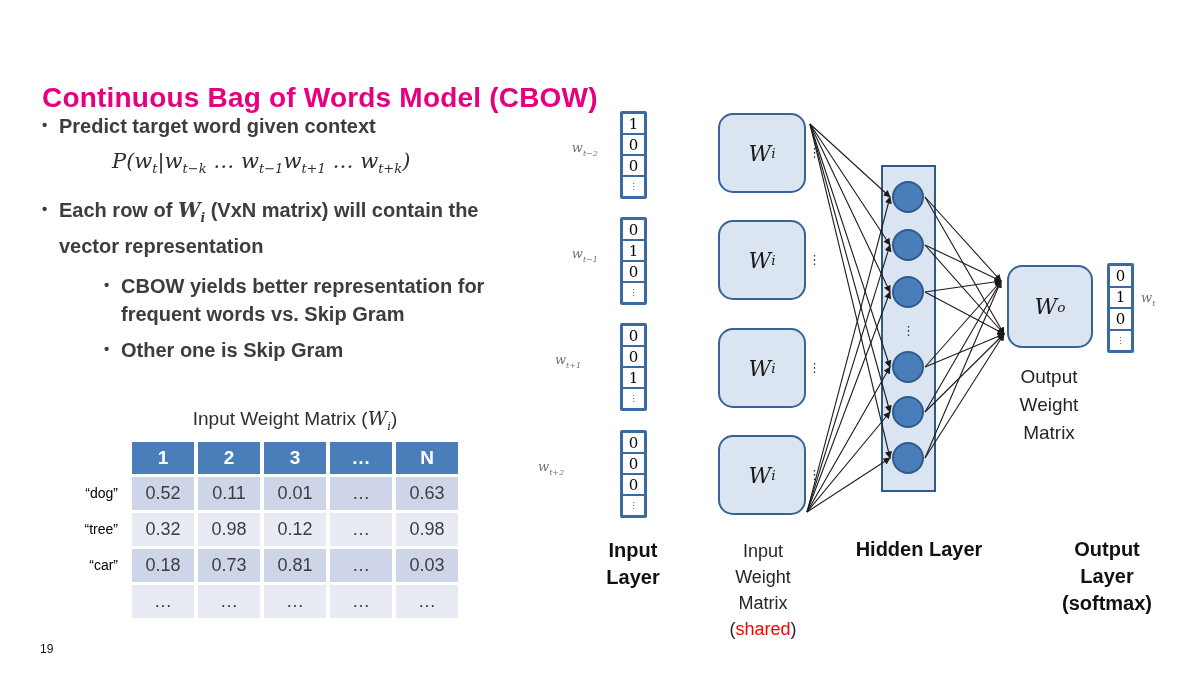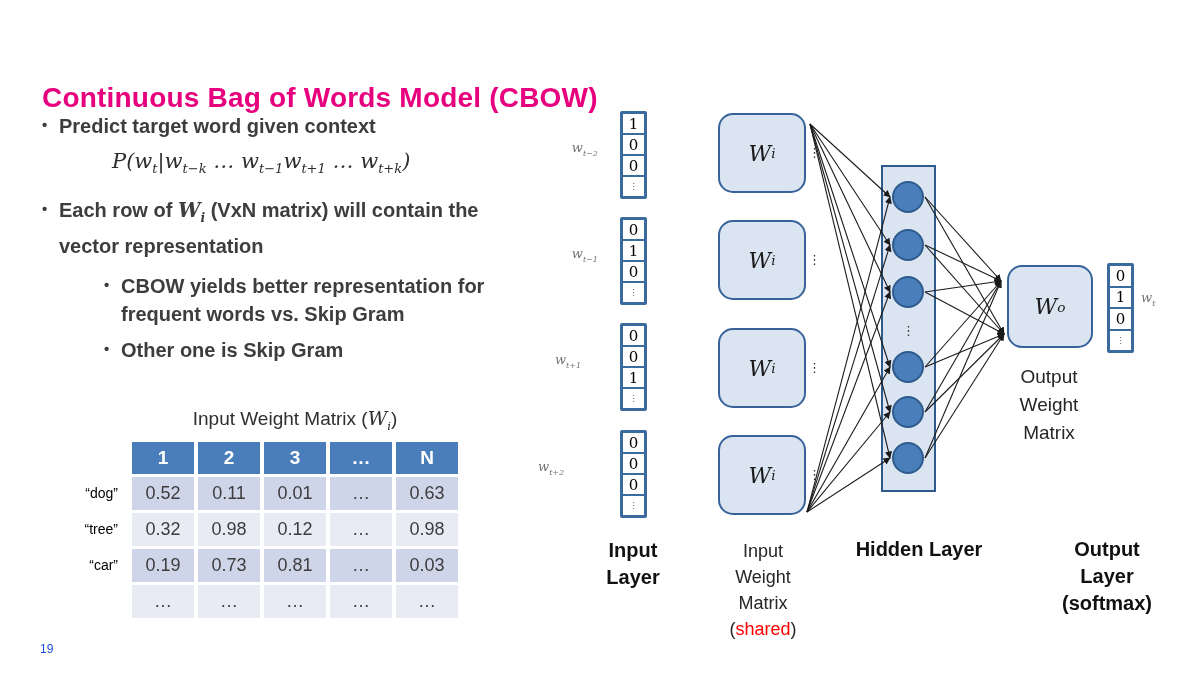--- a/index.html
+++ b/index.html
@@ -61,21 +61,21 @@
   .cap-owm { left:989px; top:363px; width:120px; font-size:19px; line-height:28px; }
   .cap-iwm { left:703px; top:538px; width:120px; font-size:18px; line-height:26px; }
   .shared-red { color:var(--shared-red); }
 
   .layer-label { position:absolute; font-weight:bold; font-size:20px; color:#111;
                  text-align:center; line-height:27px; }
   .lab-input  { left:573px; top:537px; width:120px; }
   .lab-hidden { left:839px; top:536px; width:160px; }
   .lab-output { left:1037px; top:536px; width:140px; }
 
-  .pagenum { position:absolute; left:40px; top:642px; font-size:12px; color:#1d4ed8; }
+  .pagenum { position:absolute; left:40px; top:642px; font-size:12px; color:#0f172a; }
 </style>
 </head>
 <body>
 
 <div class="slide">
 
   <div class="title">Continuous Bag of Words Model (CBOW)</div>
 
   <div class="bullets">
     <div class="bullet l1">
@@ -108,21 +108,21 @@
         <div class="dcell rowdark">0.01</div>
         <div class="dcell rowdark">…</div>
         <div class="dcell rowdark">0.63</div>
         <div class="rlabel">“tree”</div>
         <div class="dcell rowlight">0.32</div>
         <div class="dcell rowlight">0.98</div>
         <div class="dcell rowlight">0.12</div>
         <div class="dcell rowlight">…</div>
         <div class="dcell rowlight">0.98</div>
         <div class="rlabel">“car”</div>
-        <div class="dcell rowdark">0.19</div>
+        <div class="dcell rowdark">0.18</div>
         <div class="dcell rowdark">0.73</div>
         <div class="dcell rowdark">0.81</div>
         <div class="dcell rowdark">…</div>
         <div class="dcell rowdark">0.03</div>
         <div class="rlabel"></div>
         <div class="dcell rowlight">…</div>
         <div class="dcell rowlight">…</div>
         <div class="dcell rowlight">…</div>
         <div class="dcell rowlight">…</div>
         <div class="dcell rowlight">…</div>

